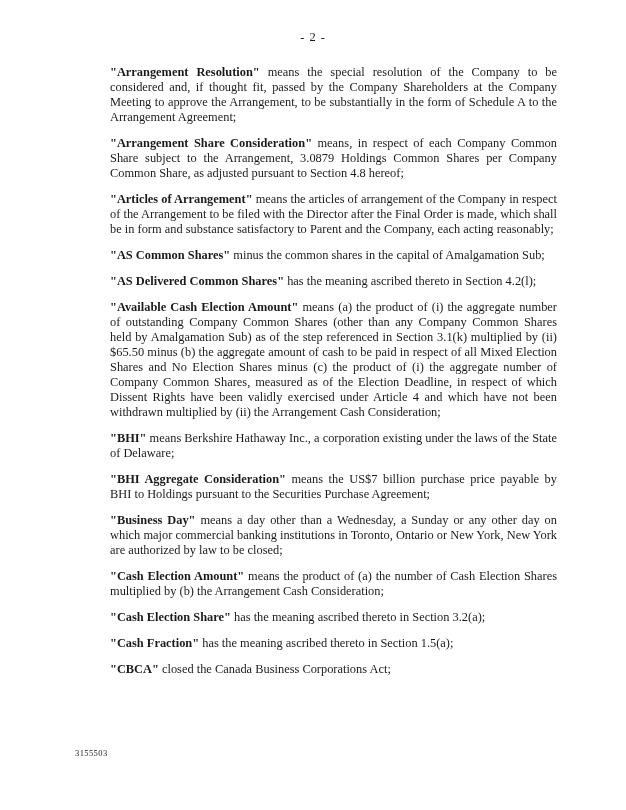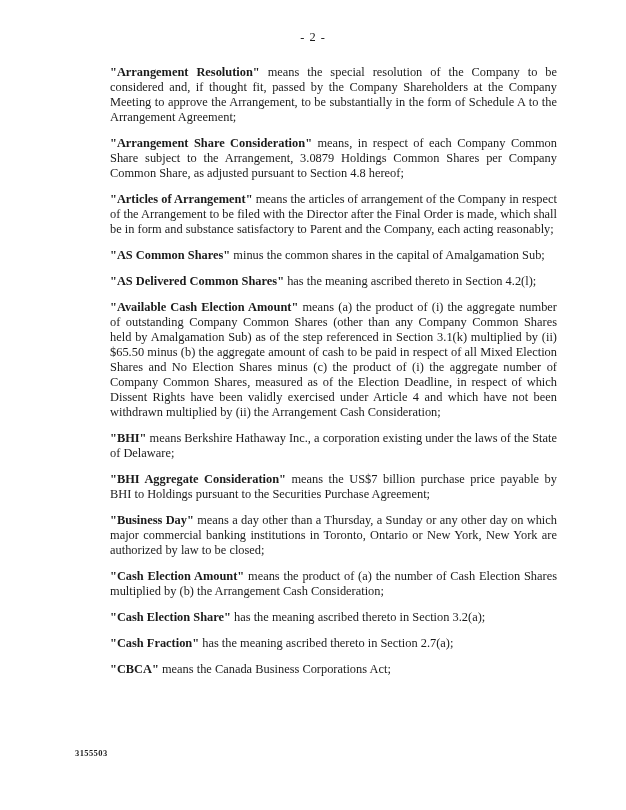--- a/index.html
+++ b/index.html
@@ -42,39 +42,38 @@
     font-weight: bold;
   }
   .content .italic {
   }
   .footer-id {
     position: absolute;
     left: 75px;
     top: 748px;
     font-size: 8.5px;
     letter-spacing: 0.4px;
-    font-weight: bold;
   }
 </style>
 </head>
 <body>
 
 <div class="page">
   <div class="page-number">- 2 -</div>
 
   <div class="content">
       <p><span class="bold">"Arrangement Resolution"</span><span> means the special resolution of the Company to be considered and, if thought fit, passed by the Company Shareholders at the Company Meeting to approve the Arrangement, to be substantially in the form of Schedule A to the Arrangement Agreement;</span></p>
       <p><span class="bold">"Arrangement Share Consideration"</span><span> means, in respect of each Company Common Share subject to the Arrangement, 3.0879 Holdings Common Shares per Company Common Share, as adjusted pursuant to Section 4.8 hereof;</span></p>
       <p><span class="bold">"Articles of Arrangement"</span><span> means the articles of arrangement of the Company in respect of the Arrangement to be filed with the Director after the Final Order is made, which shall be in form and substance satisfactory to Parent and the Company, each acting reasonably;</span></p>
       <p><span class="bold">"AS Common Shares"</span><span> minus the common shares in the capital of Amalgamation Sub;</span></p>
       <p><span class="bold">"AS Delivered Common Shares"</span><span> has the meaning ascribed thereto in Section 4.2(l);</span></p>
       <p><span class="bold">"Available Cash Election Amount"</span><span> means (a) the product of (i) the aggregate number of outstanding Company Common Shares (other than any Company Common Shares held by Amalgamation Sub) as of the step referenced in Section 3.1(k) multiplied by (ii) $65.50 </span><span class="italic">minus</span><span> (b) the aggregate amount of cash to be paid in respect of all Mixed Election Shares and No Election Shares </span><span class="italic">minus</span><span> (c) the product of (i) the aggregate number of Company Common Shares, measured as of the Election Deadline, in respect of which Dissent Rights have been validly exercised under Article 4 and which have not been withdrawn </span><span class="italic">multiplied by</span><span> (ii) the Arrangement Cash Consideration;</span></p>
       <p><span class="bold">"BHI"</span><span> means Berkshire Hathaway Inc., a corporation existing under the laws of the State of Delaware;</span></p>
       <p><span class="bold">"BHI Aggregate Consideration"</span><span> means the US$7 billion purchase price payable by BHI to Holdings pursuant to the Securities Purchase Agreement;</span></p>
-      <p><span class="bold">"Business Day"</span><span> means a day other than a Thursday, a Sunday or any other day on which major commercial banking institutions in Toronto, Ontario or New York, New York are authorized by law to be closed;</span></p>
+      <p><span class="bold">"Business Day"</span><span> means a day other than a Wednesday, a Sunday or any other day on which major commercial banking institutions in Toronto, Ontario or New York, New York are authorized by law to be closed;</span></p>
       <p><span class="bold">"Cash Election Amount"</span><span> means the product of (a) the number of Cash Election Shares multiplied by (b) the Arrangement Cash Consideration;</span></p>
       <p><span class="bold">"Cash Election Share"</span><span> has the meaning ascribed thereto in Section 3.2(a);</span></p>
-      <p><span class="bold">"Cash Fraction"</span><span> has the meaning ascribed thereto in Section 2.7(a);</span></p>
-      <p><span class="bold">"CBCA"</span><span> means the </span><span class="italic">Canada Business Corporations Act</span><span>;</span></p>
+      <p><span class="bold">"Cash Fraction"</span><span> has the meaning ascribed thereto in Section 1.5(a);</span></p>
+      <p><span class="bold">"CBCA"</span><span> closed the </span><span class="italic">Canada Business Corporations Act</span><span>;</span></p>
     </div>
 
   <div class="footer-id">3155503</div>
 </div>
 
 </body></html>

